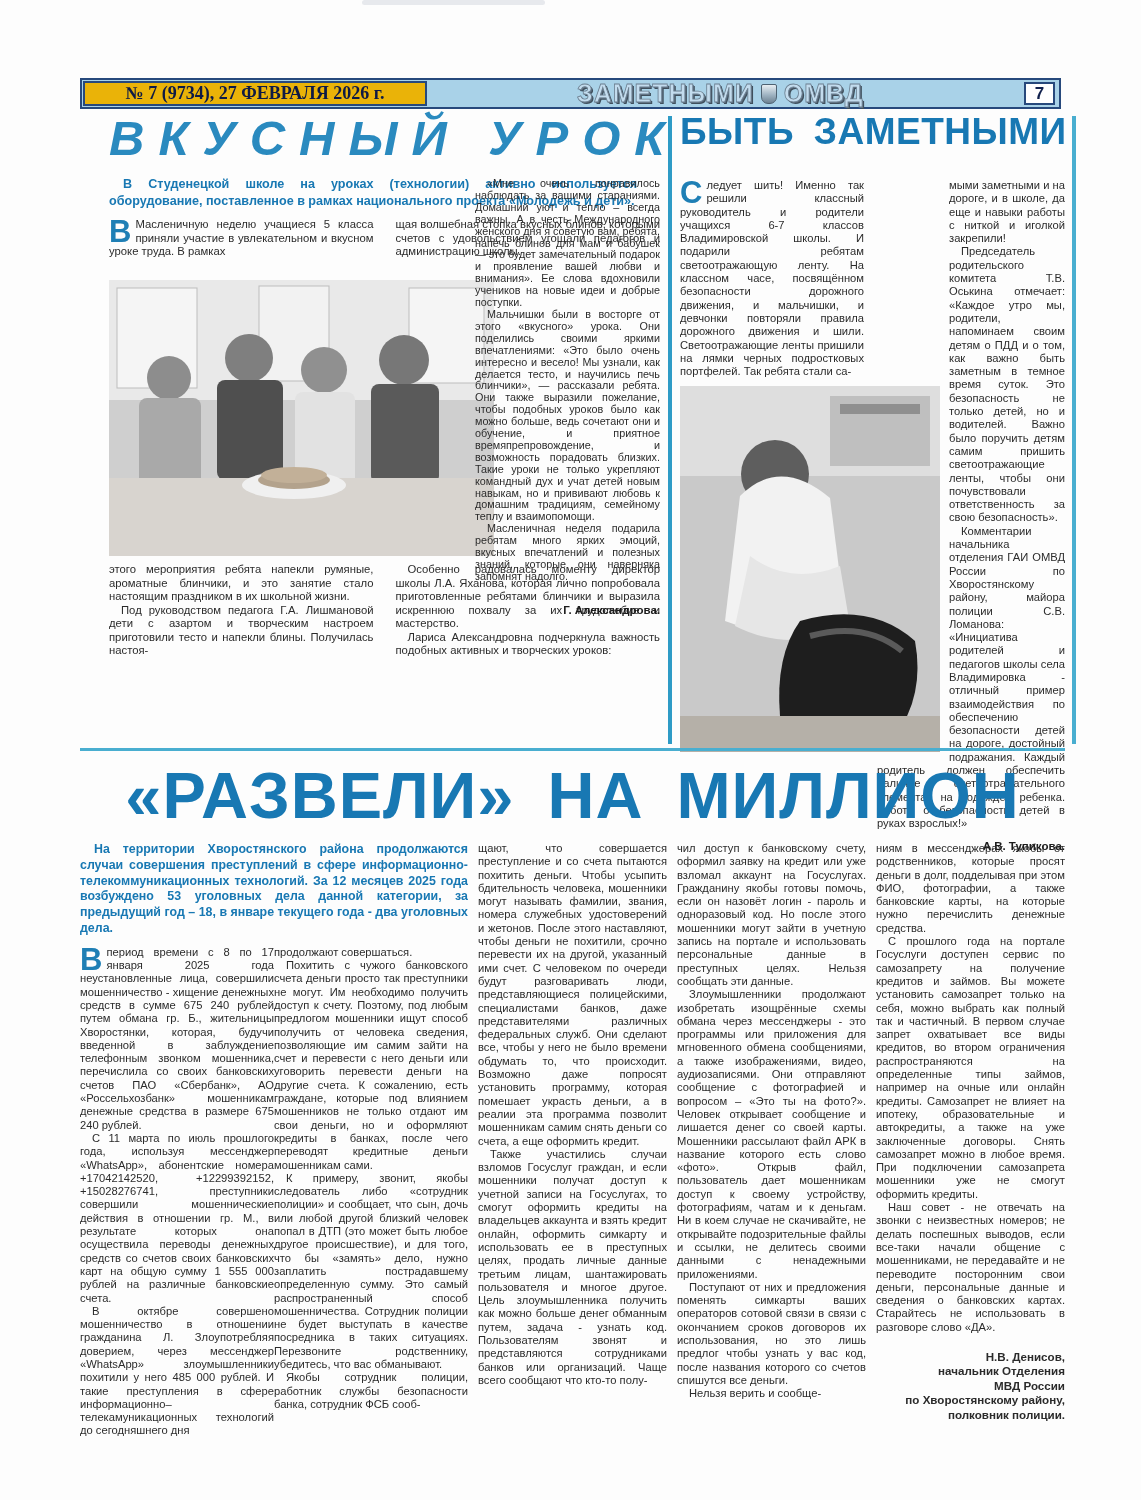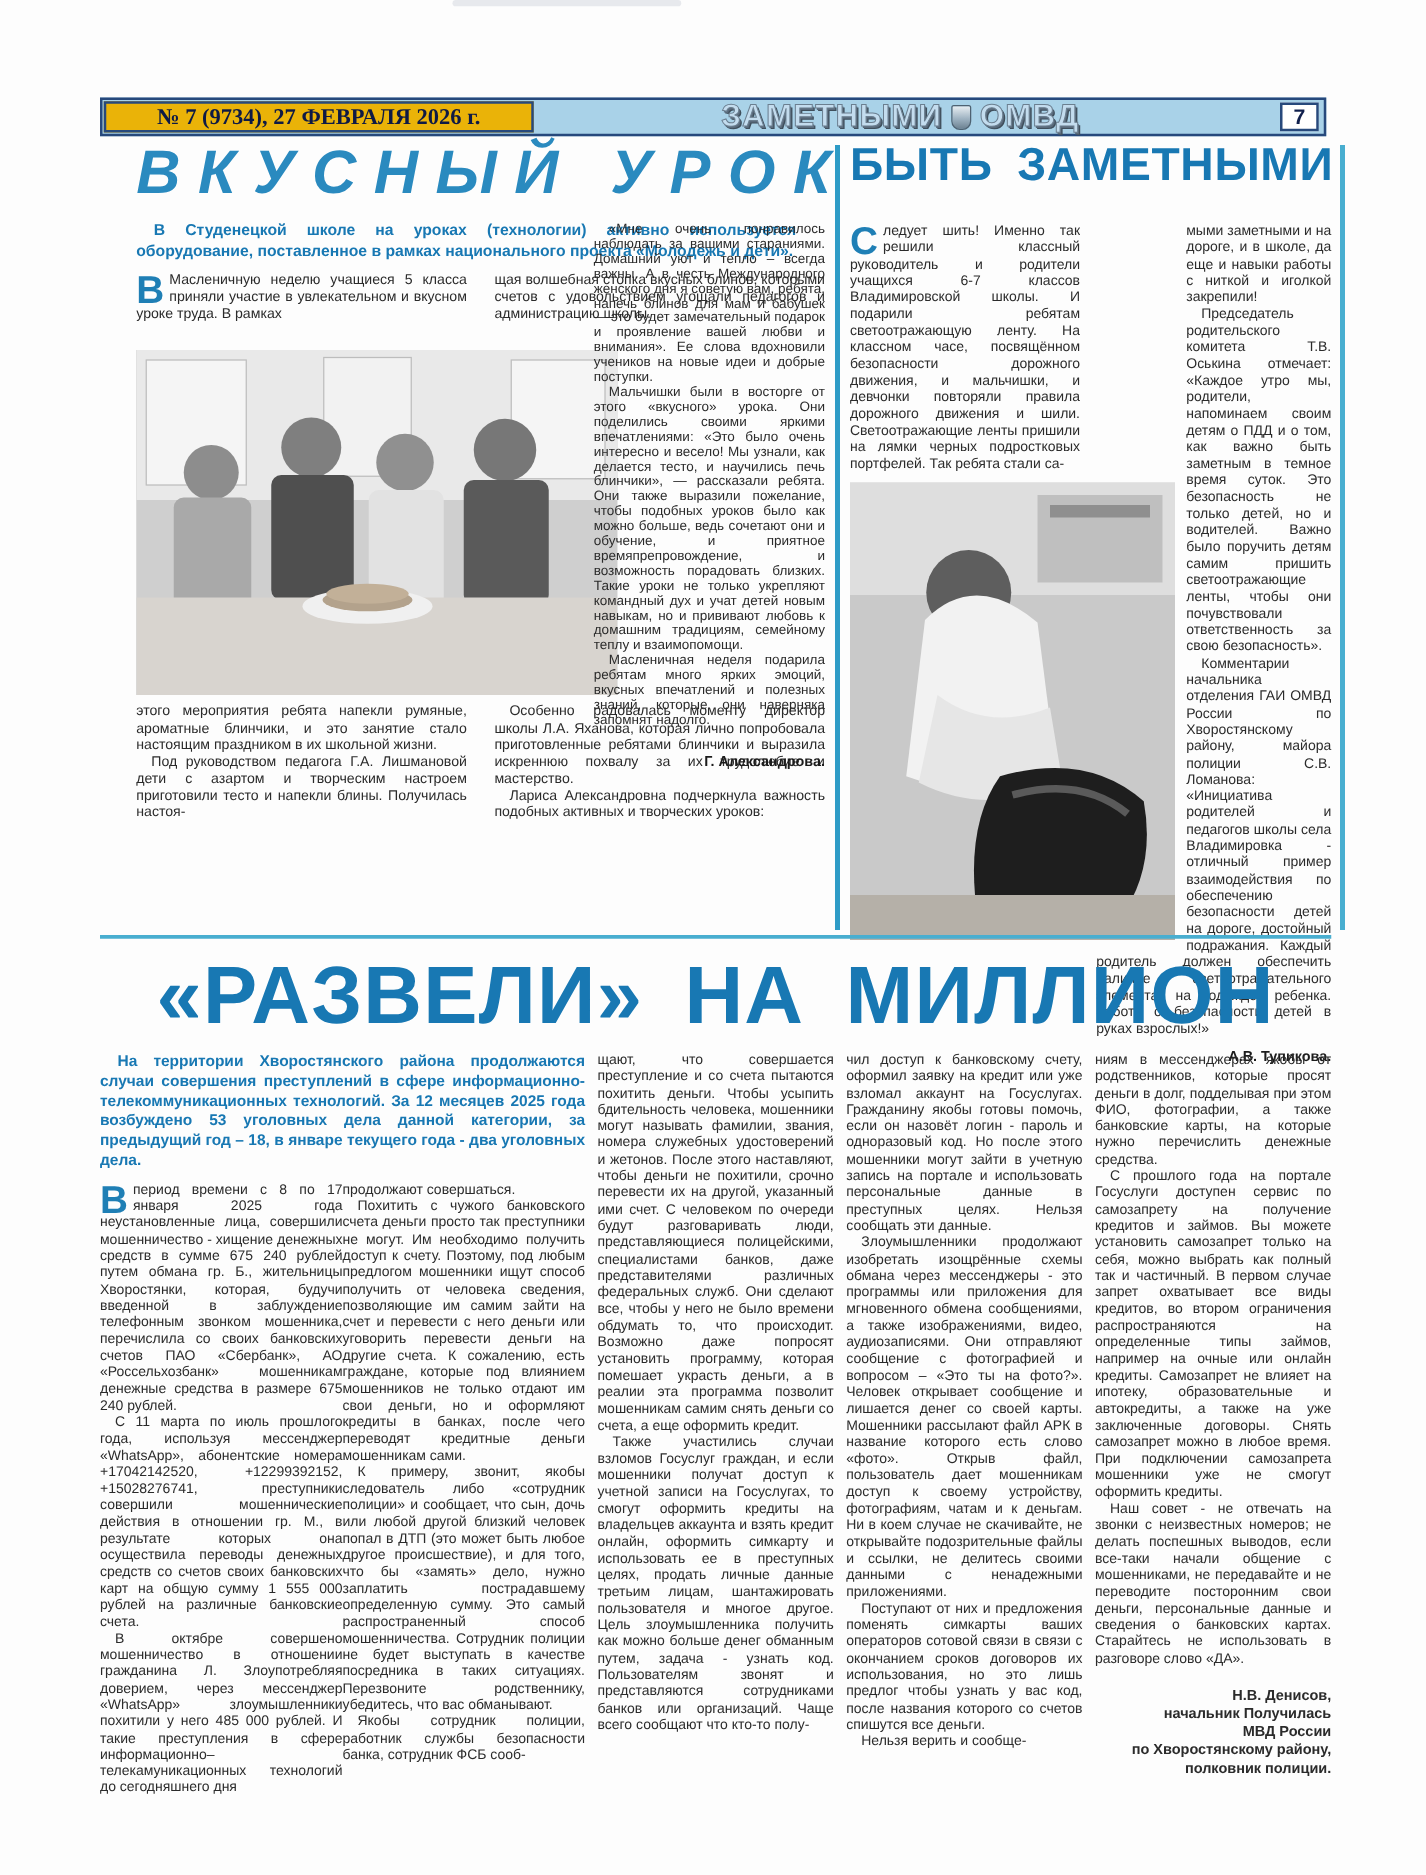--- a/index.html
+++ b/index.html
@@ -236,21 +236,21 @@
           <p>Нельзя верить и  сообще-</p>
         </div>
       <div>
         <div class="a3-col cont">
             <p>ниям в мессенджерах якобы от родственников, которые просят деньги в долг, подделывая при этом ФИО, фотографии, а также банковские карты, на которые нужно перечислить денежные средства.</p>
             <p>С прошлого года на портале Госуслуги доступен сервис по самозапрету на получение кредитов и займов. Вы можете установить самозапрет только на себя, можно выбрать как полный так и частичный. В первом случае запрет охватывает все виды кредитов, во втором ограничения распространяются на определенные типы займов, например на очные или онлайн кредиты. Самозапрет не влияет на ипотеку, образовательные и автокредиты, а также на уже заключенные договоры. Снять самозапрет можно в любое время. При подключении самозапрета мошенники уже не смогут оформить кредиты.</p>
             <p>Наш совет - не отвечать на звонки с неизвестных номеров; не делать поспешных выводов, если все-таки начали общение с мошенниками, не передавайте и не переводите посторонним свои деньги, персональные данные и сведения о банковских картах. Старайтесь не использовать в разговоре слово «ДА».</p>
           </div>
         <div class="a3-sign">
           <div>Н.В. Денисов,</div>
-          <div>начальник Получилась</div>
+          <div>начальник Отделения</div>
           <div>МВД России</div>
           <div>по Хворостянскому району,</div>
           <div>полковник полиции.</div>
         </div>
       </div>
 
     </div>
   </article>
 
 </div>

